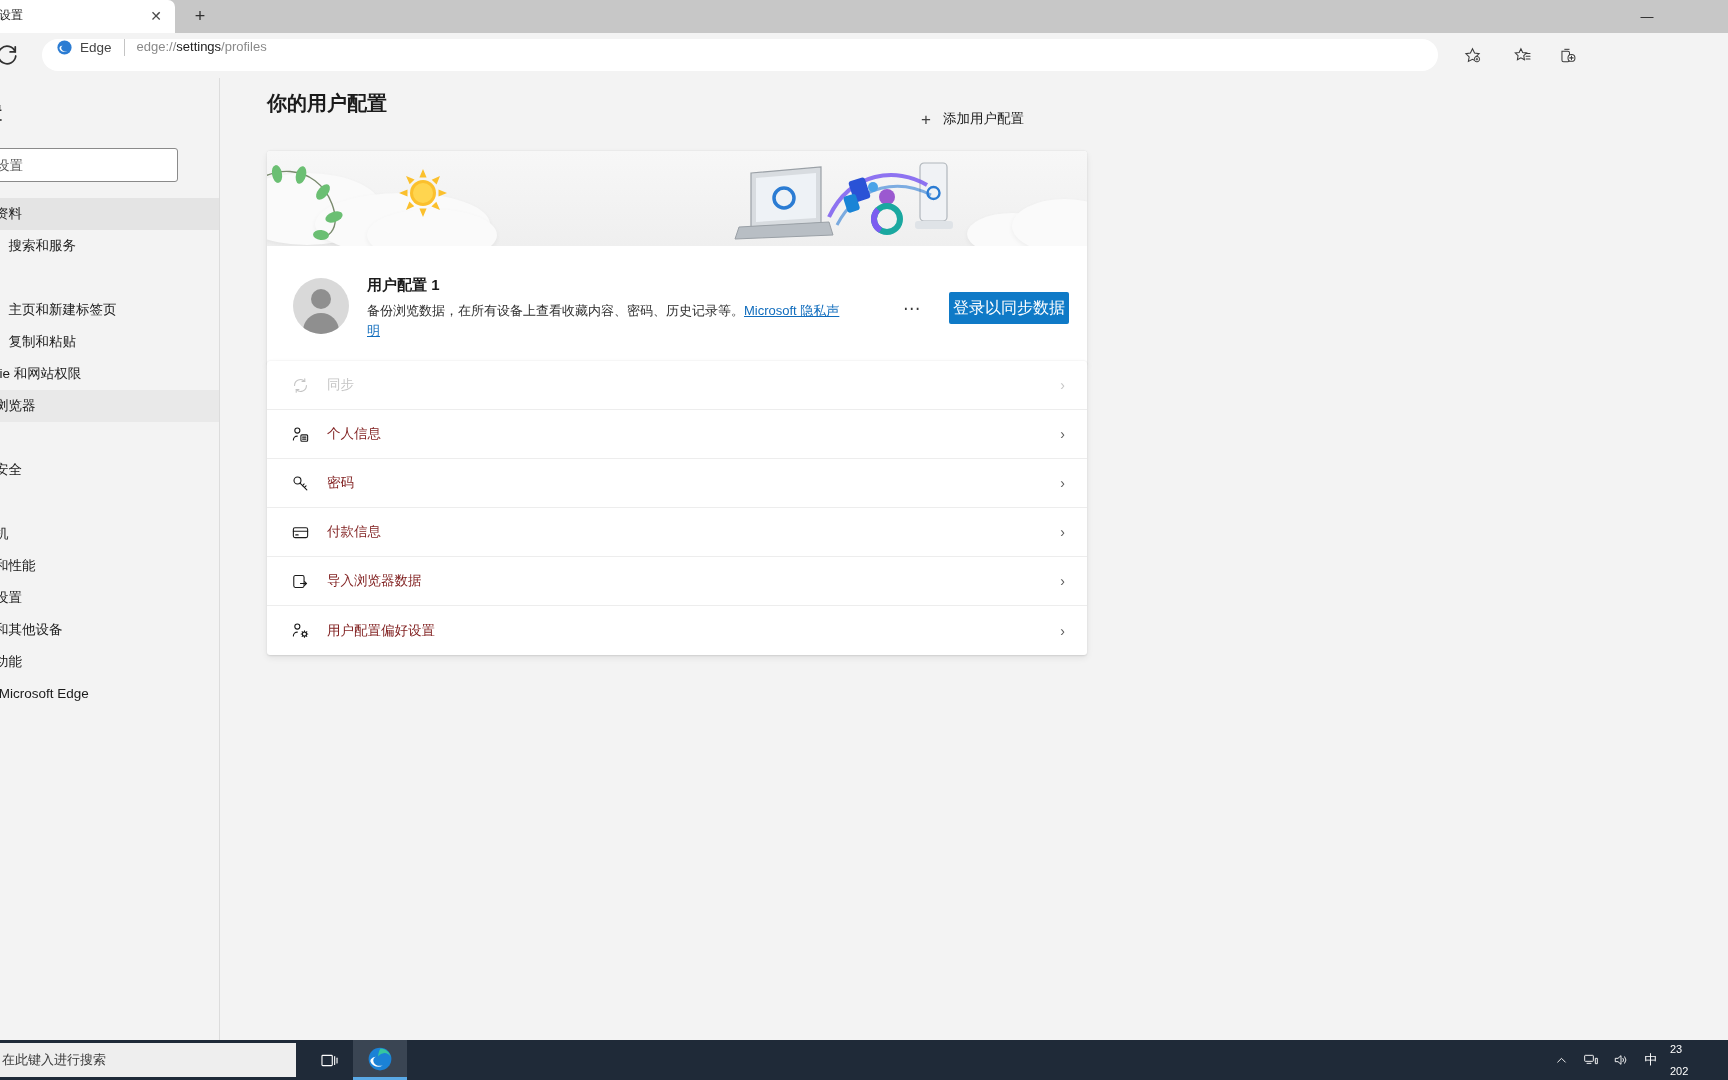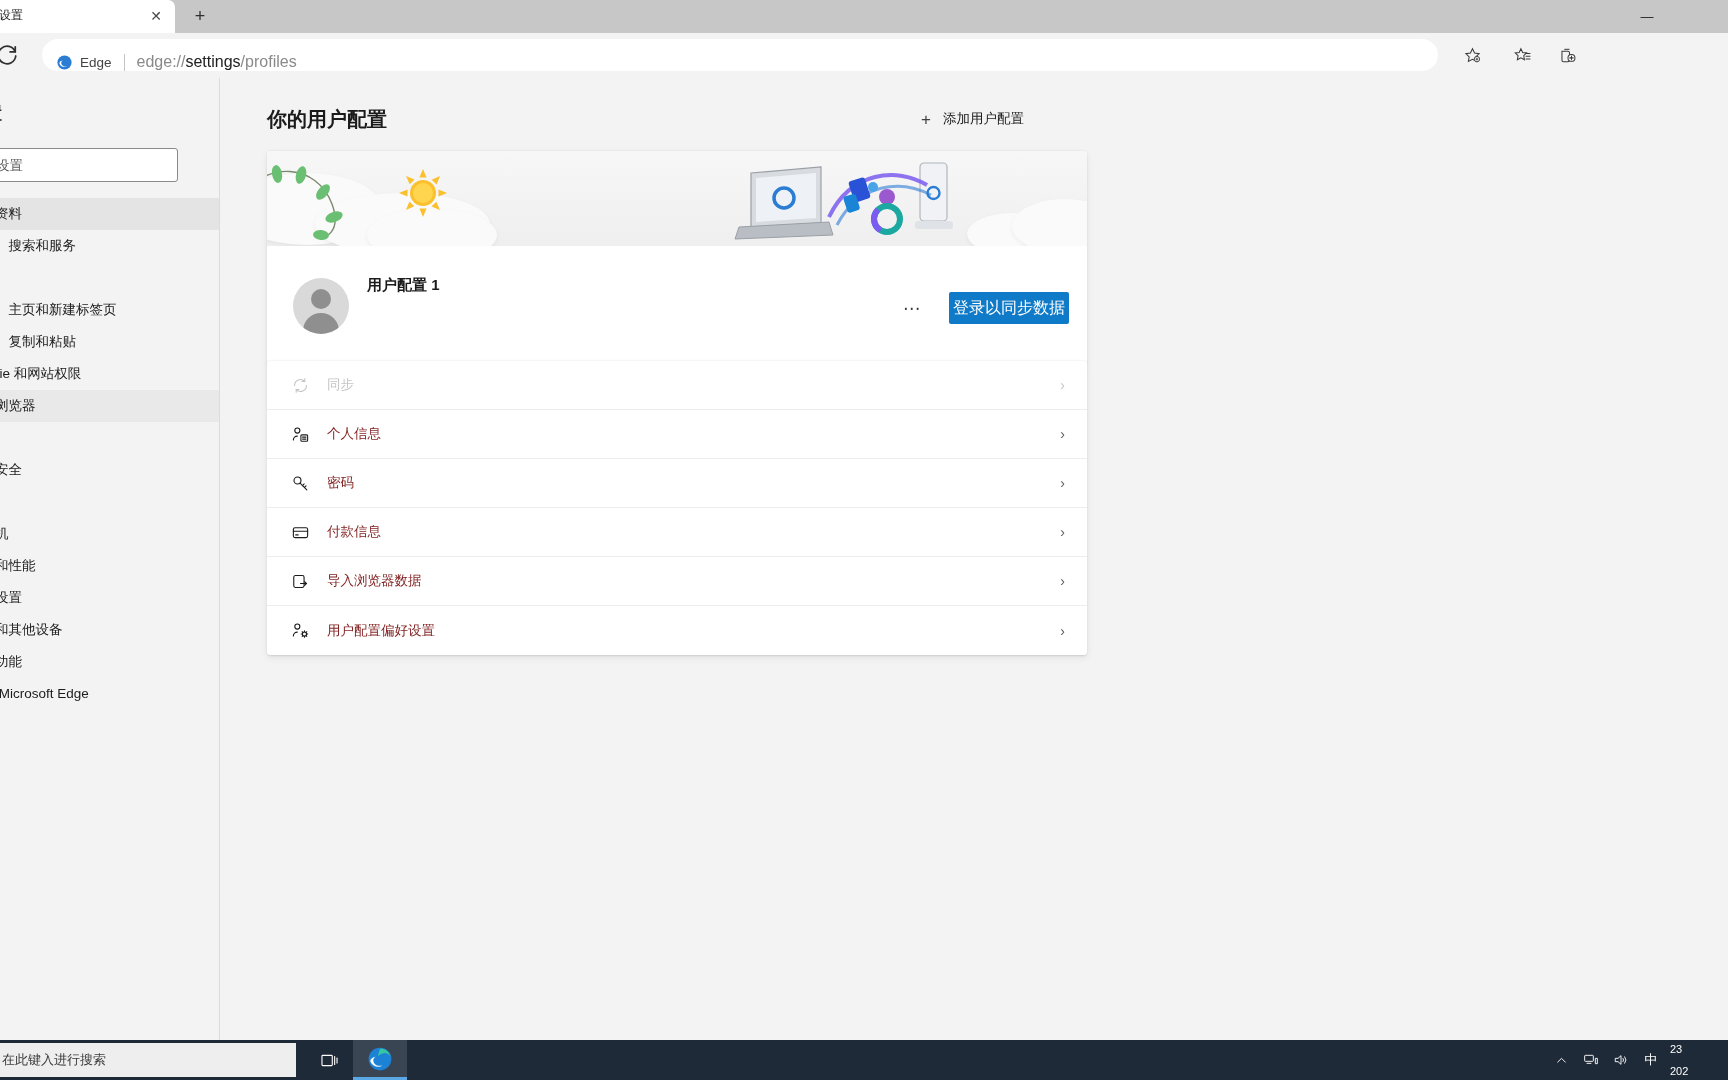--- a/index.html
+++ b/index.html
@@ -72,33 +72,33 @@
   #reload-btn {
     position: absolute; left: 50px; top: 8px;
     width: 30px; height: 30px;
     cursor: pointer;
   }
   #omnibox {
     position: absolute; left: 100px; top: 6px;
     right: 290px; height: 32px;
     background: #ffffff;
     border-radius: 16px;
-    display: flex; align-items: flex-end;
+    display: flex; align-items: flex-start;
   }
   #edge-badge {
     display: flex; align-items: center; gap: 7px;
     padding-left: 14px;
   }
   #edge-badge .lbl { font-size: 13.5px; color: #444; }
   .omni-sep {
     width: 1px; height: 17px; background: #c4c4c4;
     margin: 0 12px;
   }
   #url-text {
-    font-size: 16px; color: #8a8a8a;
+    font-size: 13px; color: #8a8a8a;
     white-space: nowrap;
   }
   #url-text b { color: #202020; font-weight: 400; }
   .tb-icon {
     position: absolute; top: 6px;
     width: 32px; height: 32px;
     display: flex; align-items: center; justify-content: center;
     cursor: pointer;
   }
   #tb-fav-add { right: 240px; }
@@ -153,21 +153,21 @@
   .nav-item.selected { background: #e4e4e4; }
   .nav-item.hovered  { background: #e9e9e9; }
 
   
   #main-pane {
     position: absolute; left: 279px; top: 0; right: 0; bottom: 0;
     background: #f3f3f3;
     overflow: hidden;
   }
   #page-title {
-    position: absolute; left: 46px; top: 28px;
+    position: absolute; left: 46px; top: 12px;
     font-size: 20px; font-weight: bold; color: #1b1b1b;
   }
   #add-profile-btn {
     position: absolute; left: 700px; top: 32px;
     display: flex; align-items: center; gap: 12px;
     font-size: 13.5px; color: #1b1b1b;
     cursor: pointer;
   }
   #add-profile-btn .plus { font-size: 17px; color: #404040; line-height: 1; }
 
@@ -473,20 +473,23 @@
               <circle cx="22" cy="22" r="13" fill="none" stroke="#7b5cf0" stroke-width="6" stroke-dasharray="24 60" transform="rotate(120 22 22)"></circle>
             </svg>
           </div>
 
           <div id="profile-row">
             <div id="avatar">
               <div class="head"></div>
                 <div class="body"></div>
             </div>
             <div id="profile-name">用户配置 1</div>
+            <div id="profile-desc">
+              <span>备份浏览数据，在所有设备上查看收藏内容、密码、历史记录等。</span><a>Microsoft 隐私声明</a>
+            </div>
             <div id="profile-more">⋯</div>
             <button id="signin-btn">登录以同步数据</button>
           </div>
         </div>
 
         <div id="settings-list">
 
           <div class="list-row disabled">
             <span class="ic">
               <svg width="19" height="19" viewBox="0 0 24 24" fill="none" stroke="currentColor" stroke-width="1.4" stroke-linecap="round">

